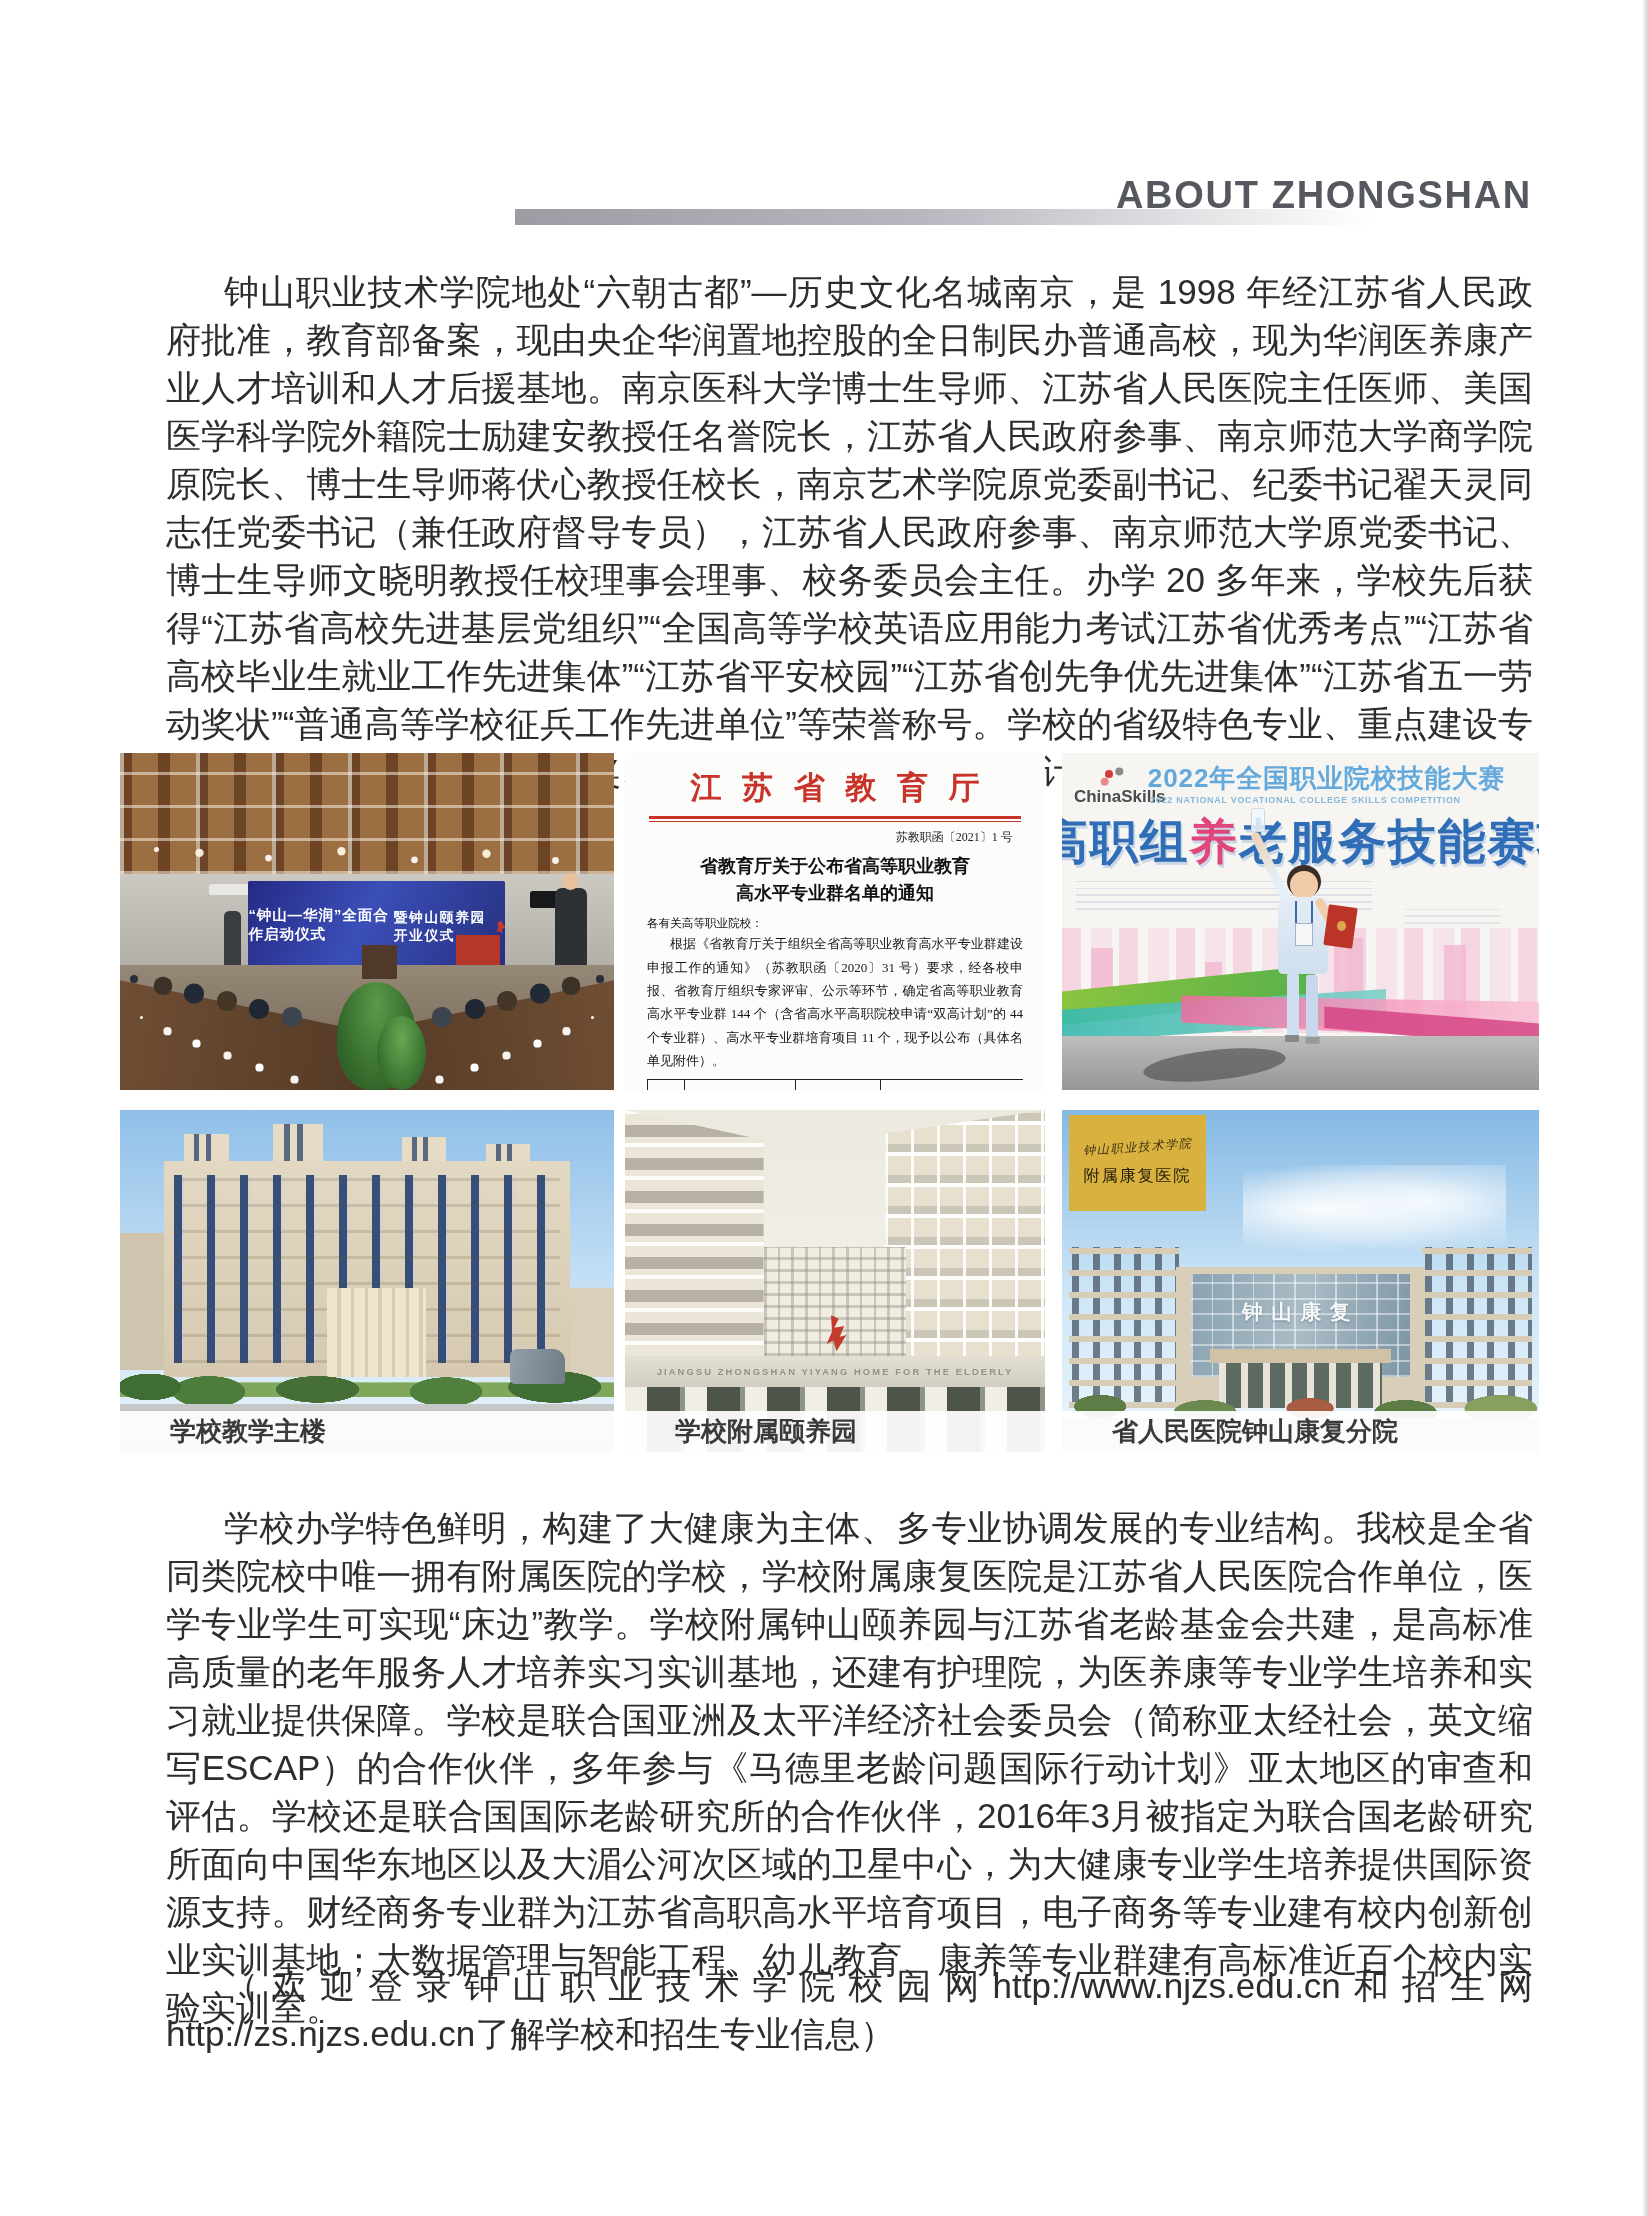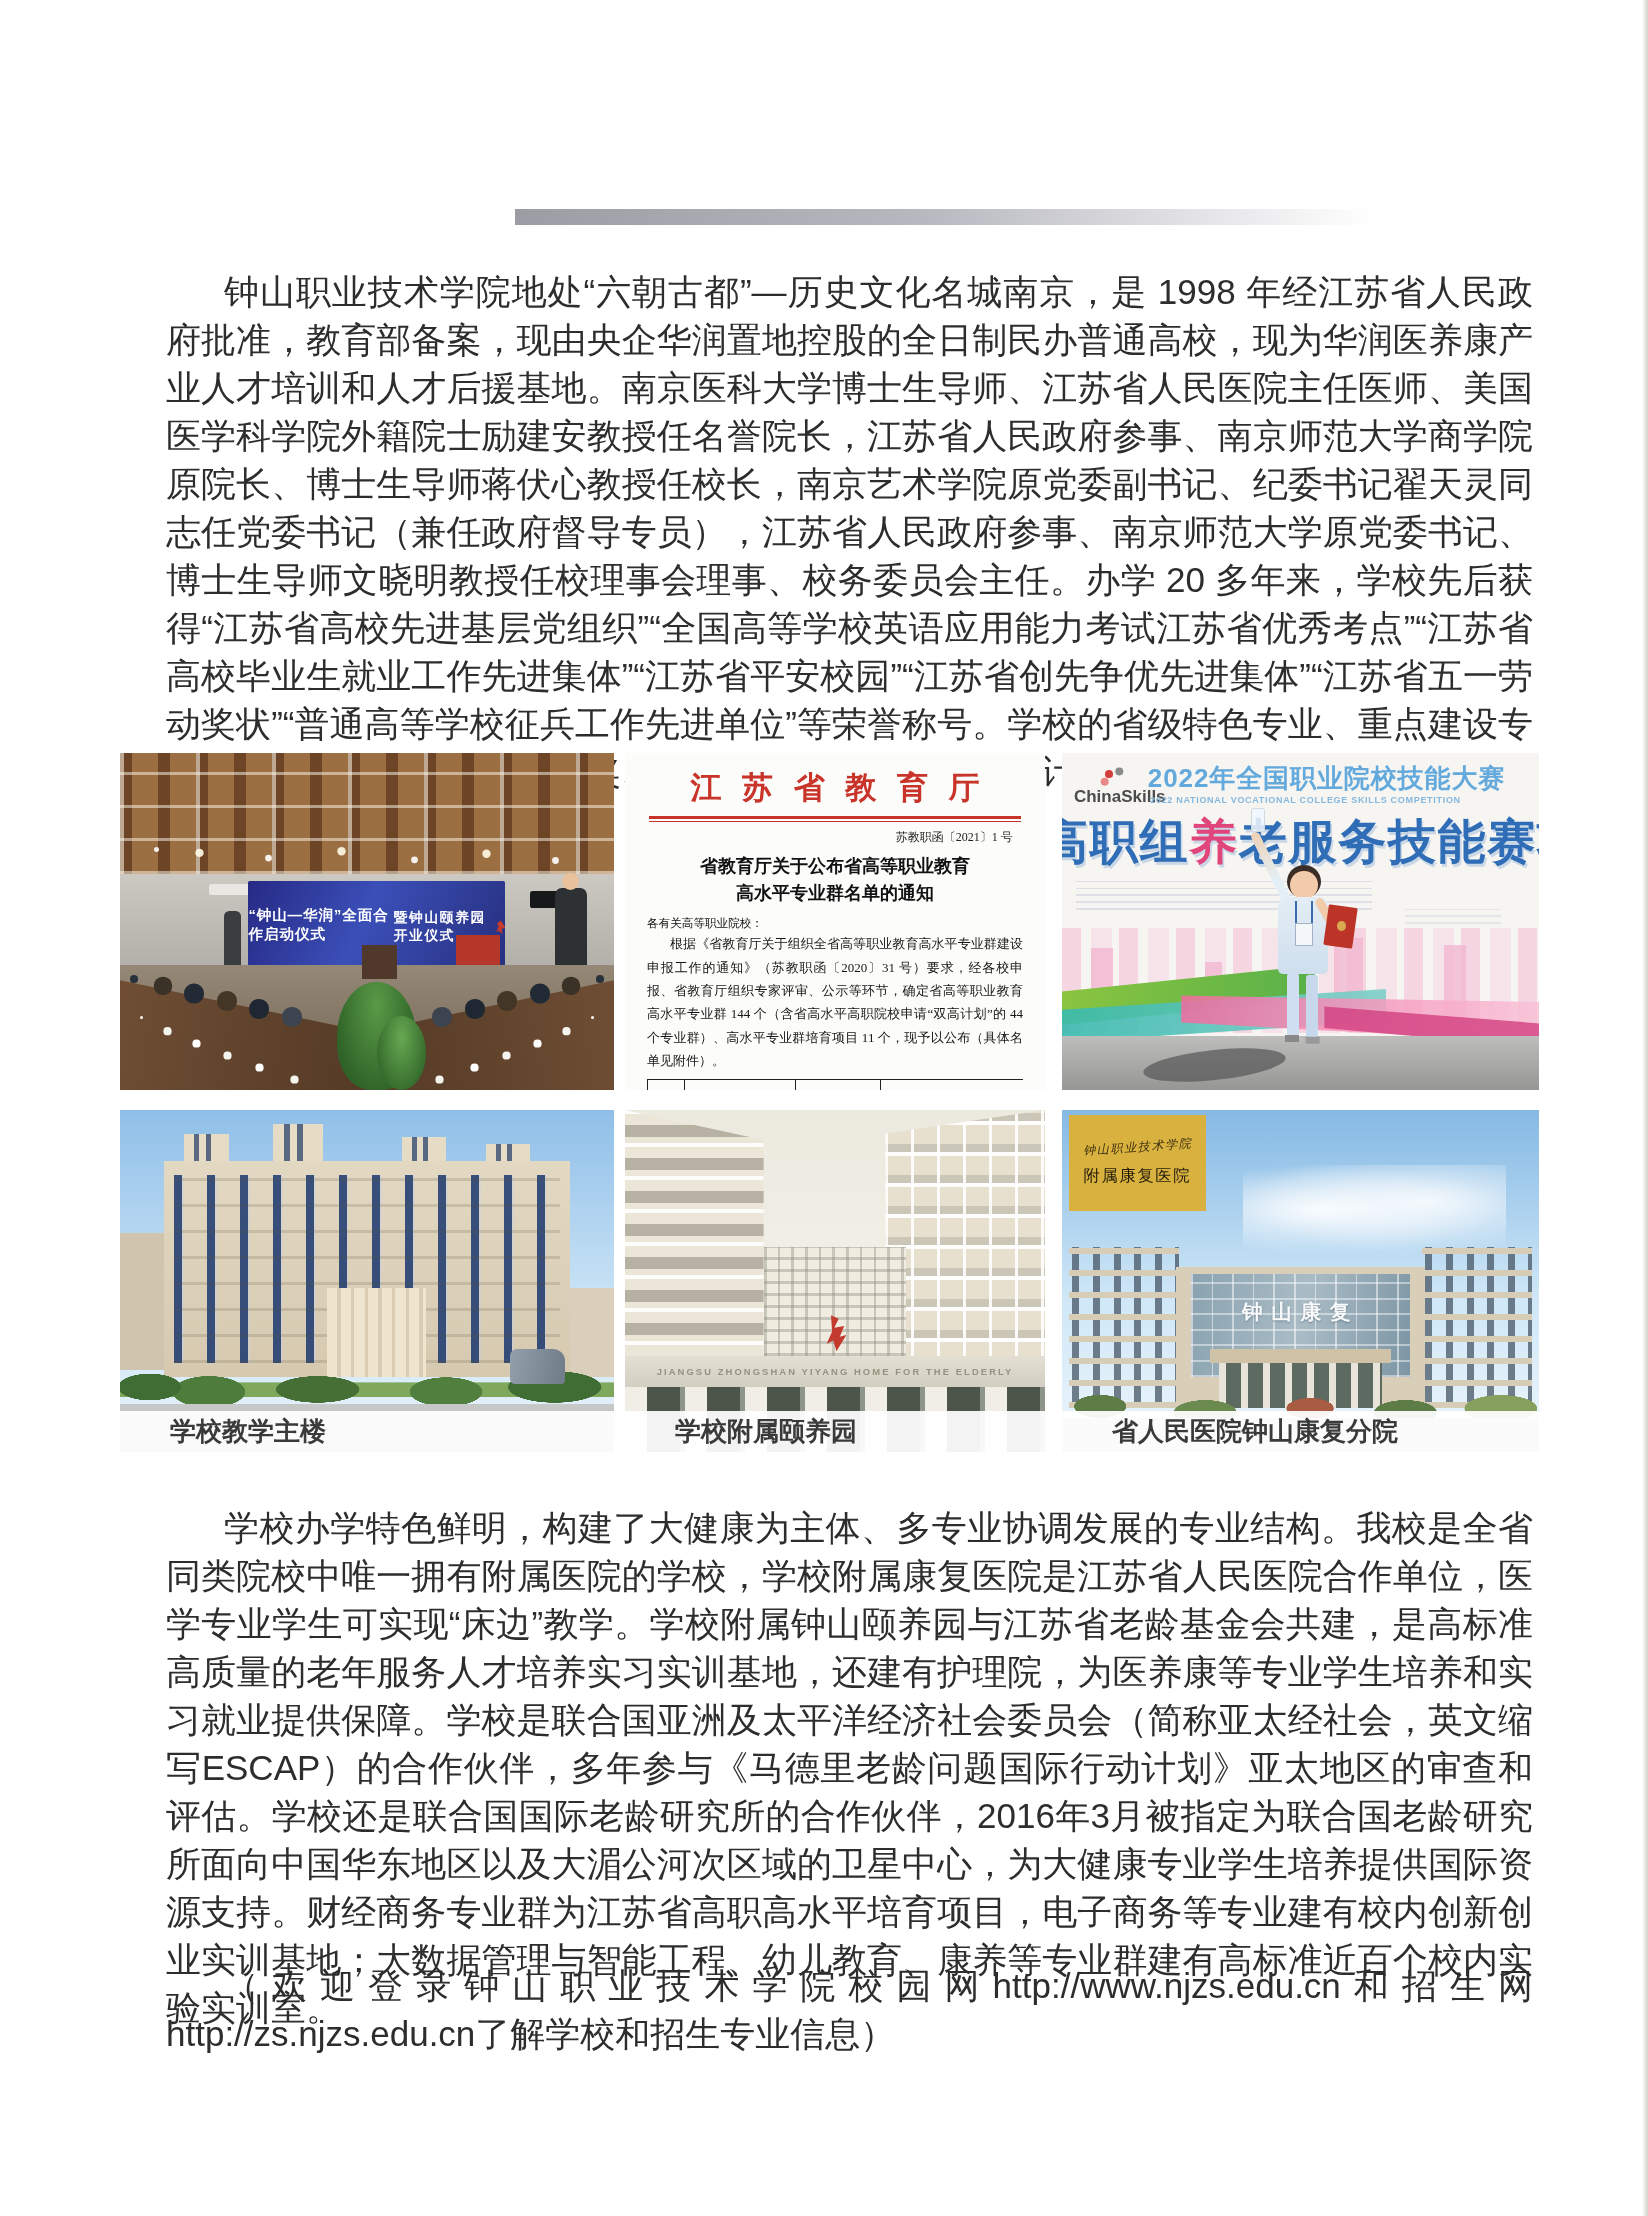--- a/index.html
+++ b/index.html
@@ -232,20 +232,21 @@
   
   .page-edge{position:absolute;right:0;top:0;width:6px;height:100%;
     background:linear-gradient(90deg,rgba(216,216,210,0),#d8d8d2 85%);}
 </style>
 </head>
 <body>
 
 <div class="page">
 
   <div class="gray-bar"></div>
+  <div class="about-en">ABOUT ZHONGSHAN</div>
 
   <p class="para" id="para1">钟山职业技术学院地处“六朝古都”—历史文化名城南京，是 1998 年经江苏省人民政府批准，教育部备案，现由央企华润置地控股的全日制民办普通高校，现为华润医养康产业人才培训和人才后援基地。南京医科大学博士生导师、江苏省人民医院主任医师、美国医学科学院外籍院士励建安教授任名誉院长，江苏省人民政府参事、南京师范大学商学院原院长、博士生导师蒋伏心教授任校长，南京艺术学院原党委副书记、纪委书记翟天灵同志任党委书记（兼任政府督导专员），江苏省人民政府参事、南京师范大学原党委书记、博士生导师文晓明教授任校理事会理事、校务委员会主任。办学 20 多年来，学校先后获得“江苏省高校先进基层党组织”“全国高等学校英语应用能力考试江苏省优秀考点”“江苏省高校毕业生就业工作先进集体”“江苏省平安校园”“江苏省创先争优先进集体”“江苏省五一劳动奖状”“普通高等学校征兵工作先进单位”等荣誉称号。学校的省级特色专业、重点建设专业群以及一批优秀教学成果奖、技能竞赛奖、优秀毕业设计奖赢得了社会的广泛赞誉。</p>
 
   <div class="photo" id="ph-meeting">
     <div class="mt-ceiling"></div>
     <div class="mt-lights"></div>
     <div class="mt-wall"></div>
     <div class="mt-ac"></div>
     <div class="mt-speaker"></div>
     <div class="mt-screen">

